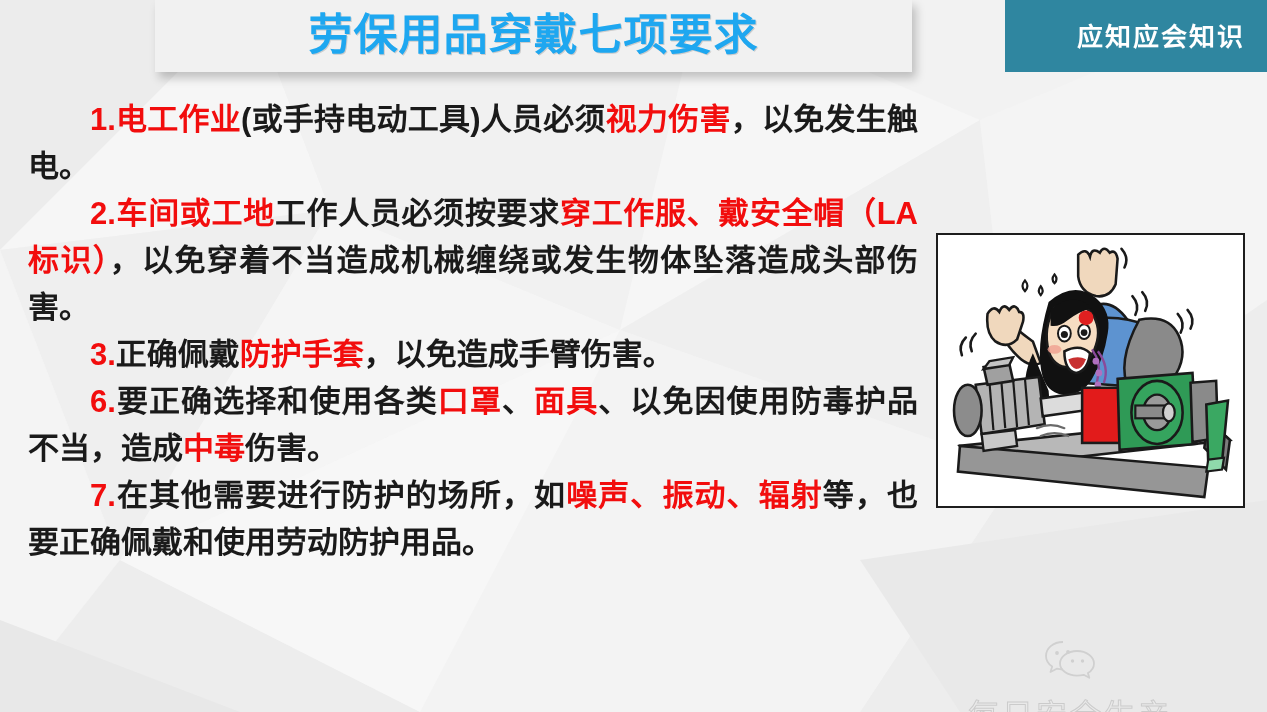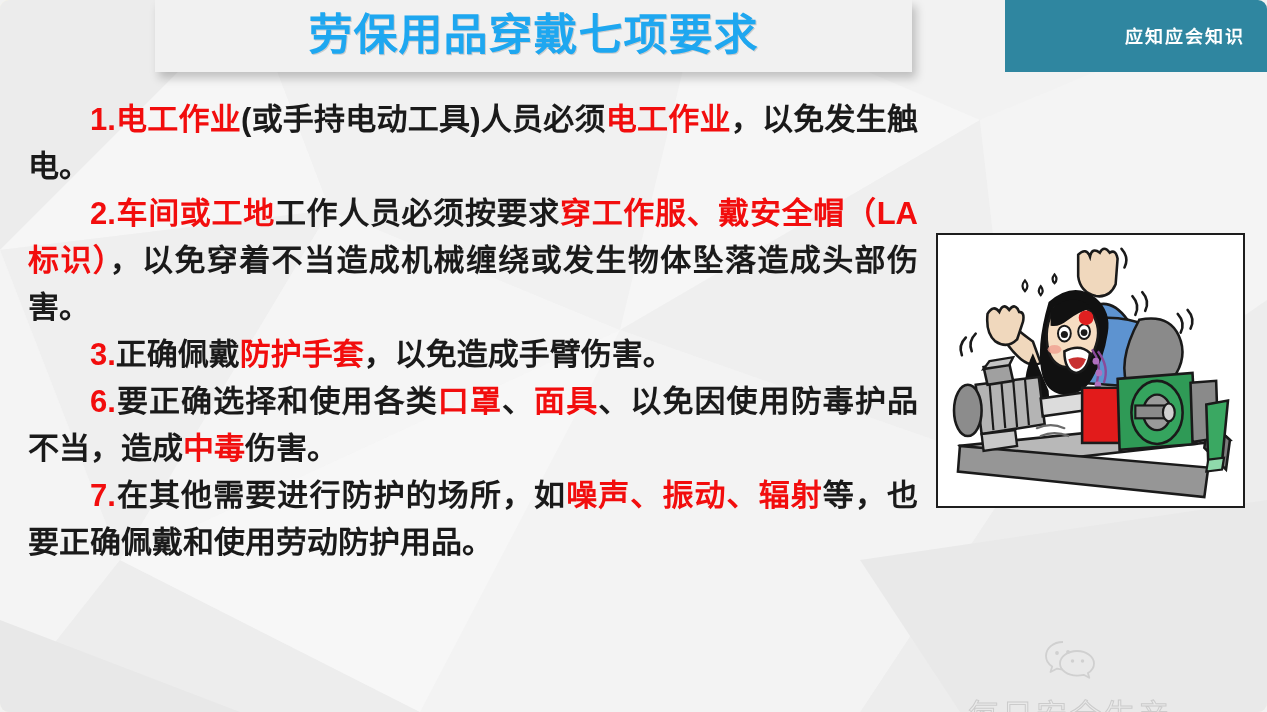--- a/index.html
+++ b/index.html
@@ -14,21 +14,20 @@
     font-family: "Liberation Sans", "DejaVu Sans", sans-serif;
     background: #f2f2f2;
   }
 
   #slide {
     position: relative;
     width: 1267px;
     height: 712px;
     overflow: hidden;
     background: #fef9c3;
-    border-radius: 9px;
   }
 
   
   #bg-polys {
     position: absolute;
     left: 0; top: 0;
     width: 1267px;
     height: 712px;
     z-index: 0;
   }
@@ -68,21 +67,21 @@
     height: 72px;
     background: #2f86a0;
     z-index: 6;
   }
   #corner-badge-text {
     position: absolute;
     right: 22px;
     top: 0;
     height: 72px;
     line-height: 74px;
-    font-size: 18px;
+    font-size: 26px;
     font-weight: bold;
     letter-spacing: 2px;
     color: #ffffff;
     white-space: nowrap;
   }
 
   
   #body-text {
     position: absolute;
     left: 28px;
@@ -169,21 +168,21 @@
 
   <div id="title-plaque">
     <div id="title-text">劳保用品穿戴七项要求</div>
   </div>
 
   <div id="corner-badge">
     <div id="corner-badge-text">应知应会知识</div>
   </div>
 
   <div id="body-text">
-    <p><span class="r">1.电工作业</span>(或手持电动工具)人员必须<span class="r">电工作业</span>，以免发生触电。</p>
+    <p><span class="r">1.电工作业</span>(或手持电动工具)人员必须<span class="r">视力伤害</span>，以免发生触电。</p>
     <p><span class="r">2.车间或工地</span>工作人员必须按要求<span class="r">穿工作服、戴安全帽（LA标识）</span>，以免穿着不当造成机械缠绕或发生物体坠落造成头部伤害。</p>
     <p><span class="r">3.</span>正确佩戴<span class="r">防护手套</span>，以免造成手臂伤害。</p>
     <p><span class="r">6.</span>要正确选择和使用各类<span class="r">口罩</span>、<span class="r">面具</span>、以免因使用防毒护品不当，造成<span class="r">中毒</span>伤害。</p>
     <p><span class="r">7.</span>在其他需要进行防护的场所，如<span class="r">噪声、振动、辐射</span>等，也要正确佩戴和使用劳动防护用品。</p>
   </div>
 
   <div id="illustration-frame">
     <svg id="illustration-svg" viewBox="0 0 309 275" preserveAspectRatio="xMidYMid meet">
       <rect x="0" y="0" width="309" height="275" fill="#ffffff"></rect>
 

